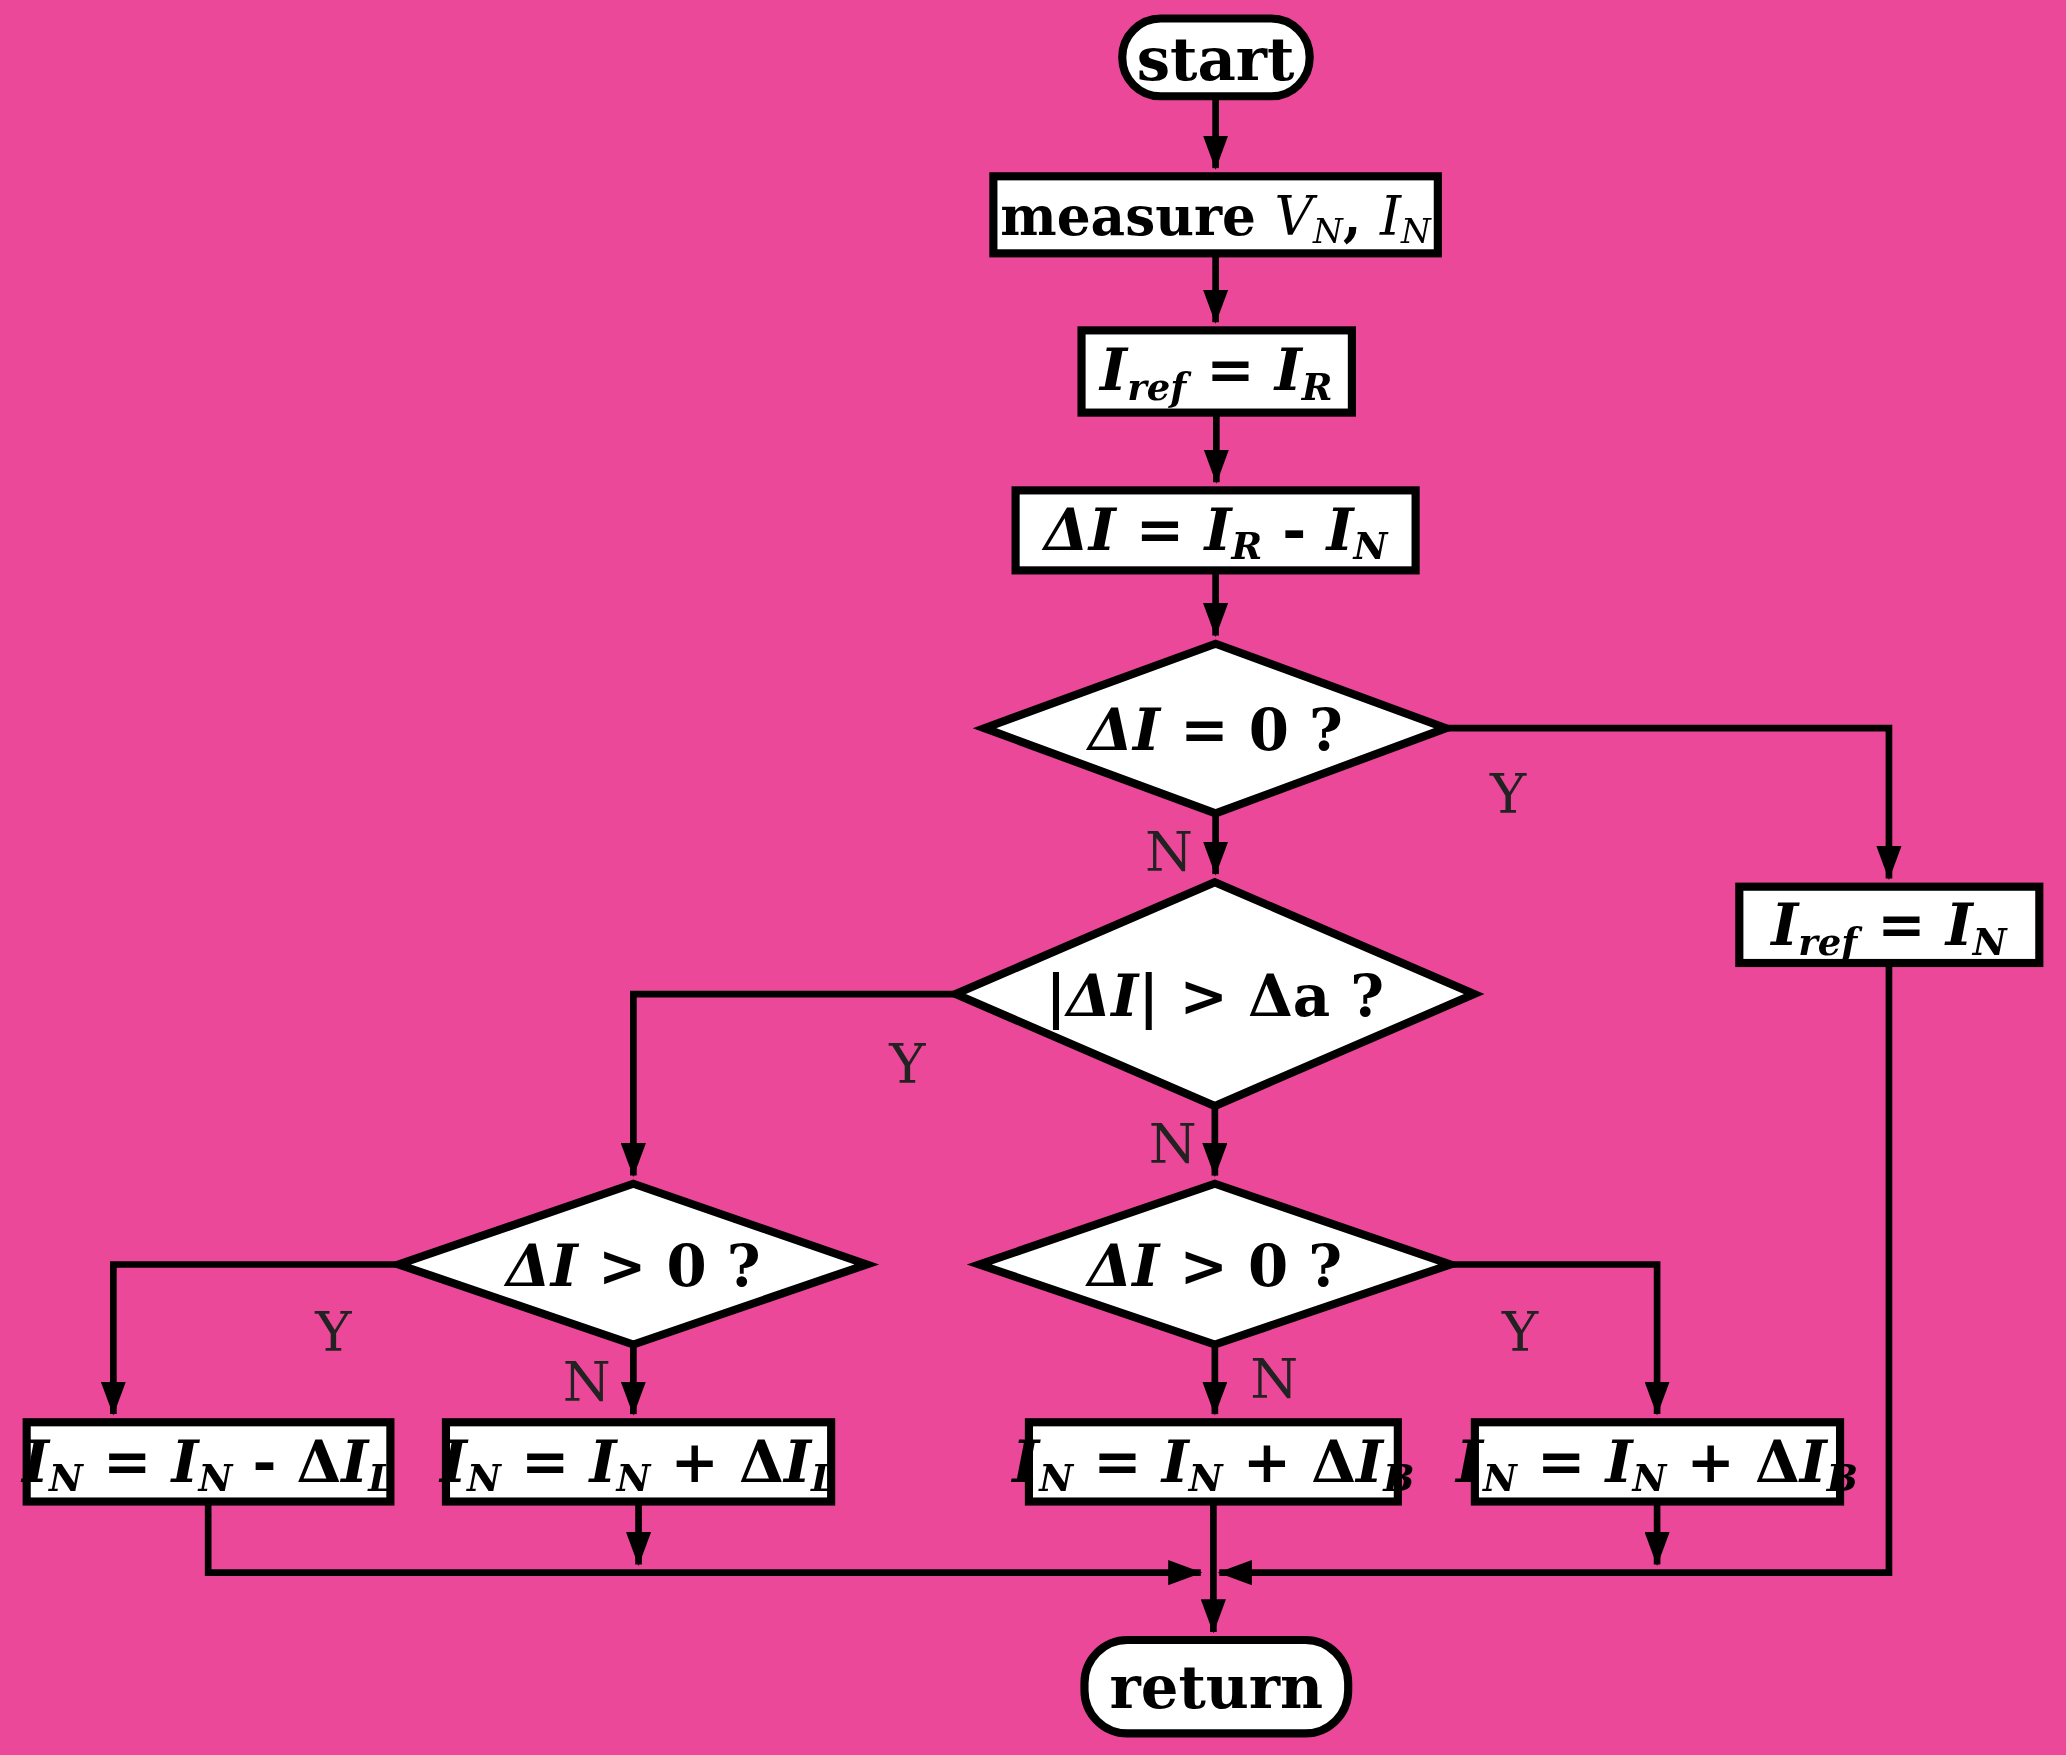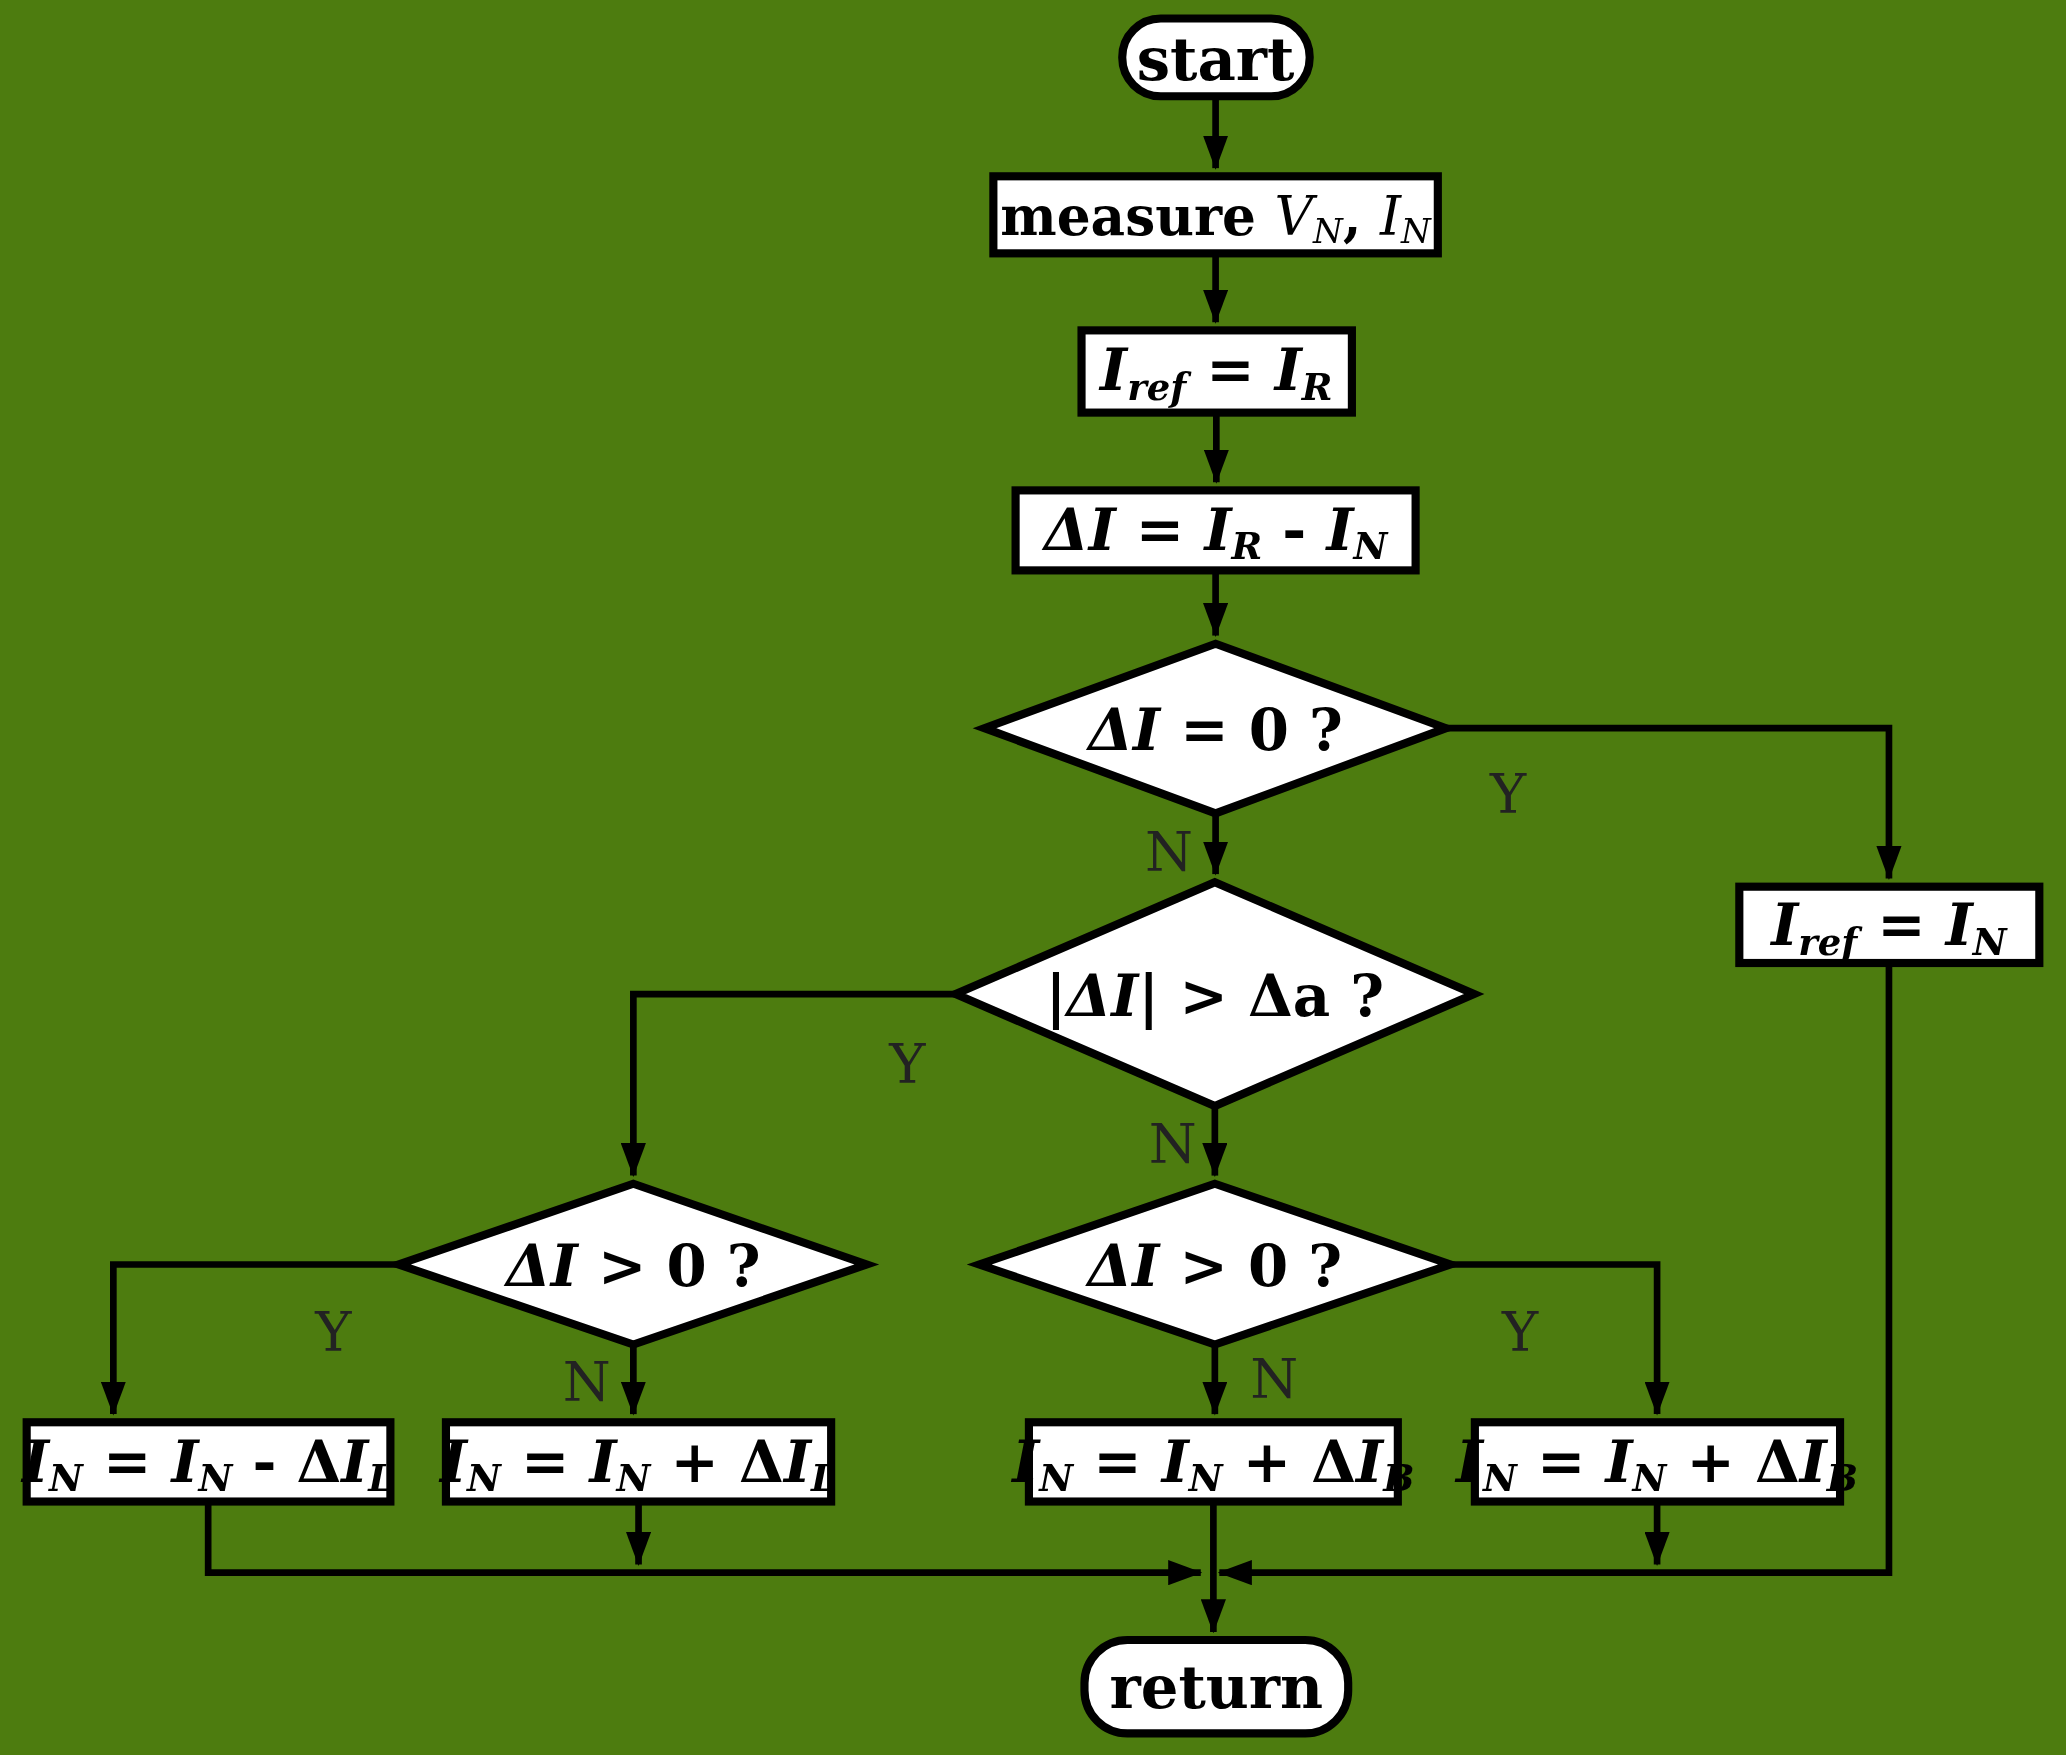--- a/index.html
+++ b/index.html
@@ -2,21 +2,21 @@
 <html style="font-size:12px"><head>
 <meta charset="utf-8">
 <style>
   html, body {
     margin: 0;
     padding: 0;
     background: #ffffff;
   }
   .page {
     width: 100%;
-    background: #4d7c0f;
+    background: #ec4899;
   }
   svg { display: block; width: 100%; height: auto; }
 
   .shape {
     fill: #ffffff;
     stroke: #000000;
     stroke-width: 11;
   }
   .edge {
     fill: none;

